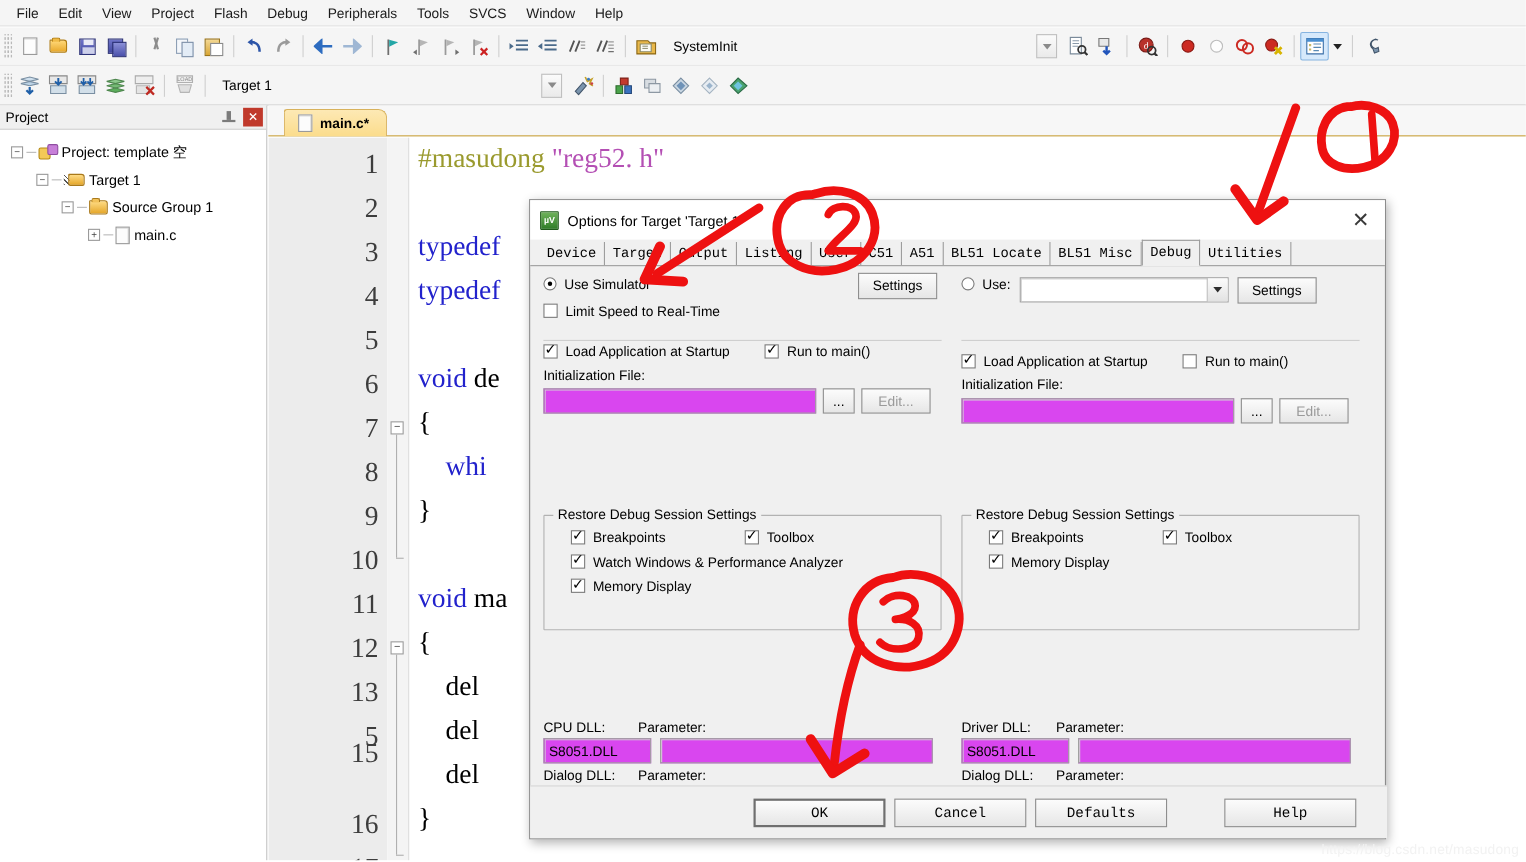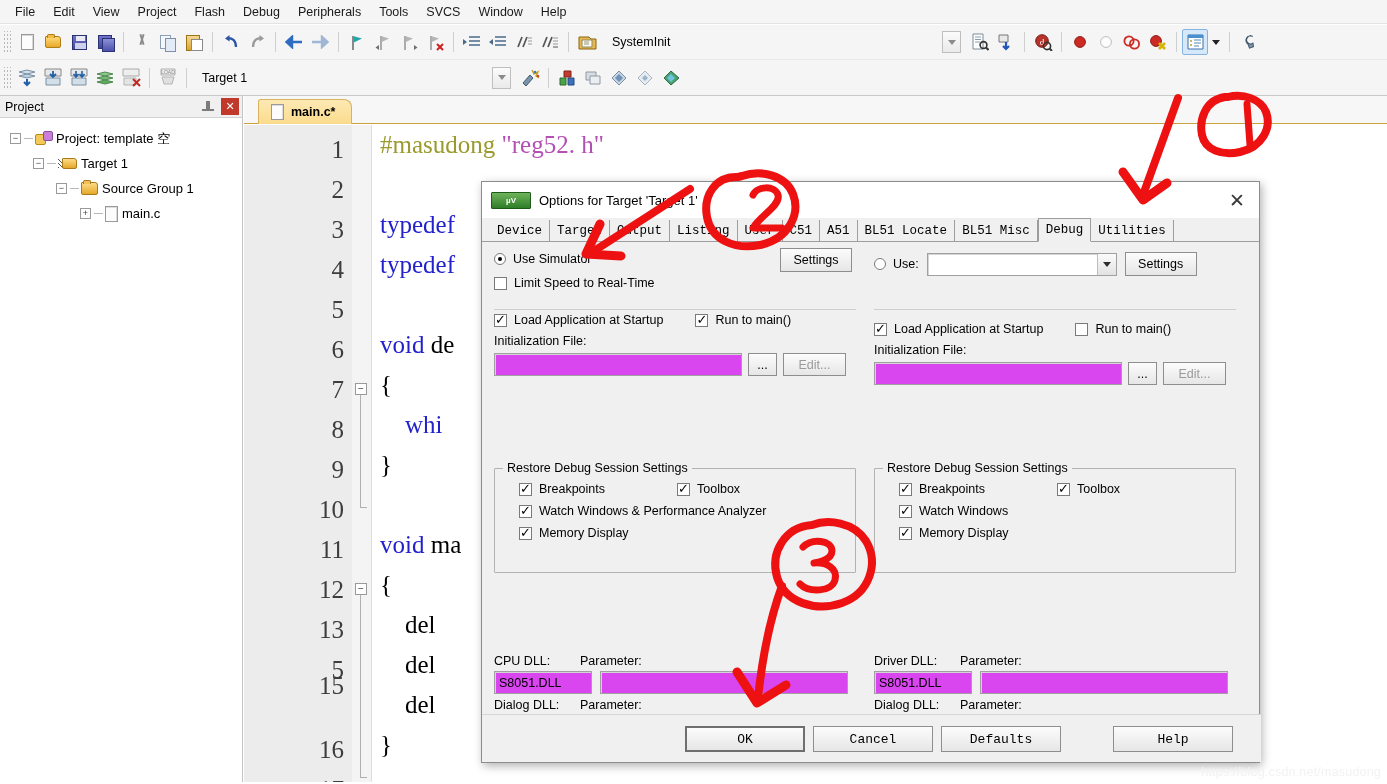--- a/index.html
+++ b/index.html
@@ -182,21 +182,21 @@
   #dlg {
     position:absolute; left:481px; top:181px; width:779px; height:582px;
     background:#f0f0f0; border:1px solid #8c8c8c;
     box-shadow:2px 3px 9px rgba(0,0,0,0.30);
   }
   #dlgtitle {
     height:36px; display:flex; align-items:center; background:#fff;
     padding-left:9px;
   }
   #dlgtitle .uv {
-    width:40px;height:17px;background:linear-gradient(#6fb35b,#2f7d28);
+    width:17px;height:17px;background:linear-gradient(#6fb35b,#2f7d28);
     border:1px solid #1e5a19; color:#fff; font-size:8px; font-weight:bold;
     display:flex;align-items:center;justify-content:center; margin-right:8px;
     border-radius:1px;
   }
   #dlgtitle .txt { font-size:13px; flex:1; }
   #dlgclose {
     width:44px;height:35px;display:flex;align-items:center;justify-content:center;
     font-size:19px; color:#3a3a3a; font-family:"Liberation Sans", sans-serif;
   }
 
@@ -213,21 +213,21 @@
     background:#f0f0f0; font-weight:normal; height:24px;
     border:1px solid #9d9d9d; border-bottom:1px solid #f0f0f0;
     margin-bottom:-1px; position:relative; z-index:2;
   }
   #dlgbody { position:relative; height:497px; padding:8px 10px 0 10px; }
 
   .half { position:absolute; top:8px; width:372px; }
   .half.left { left:12px; }
   .half.right { left:392px; }
 
-  .row { display:flex; align-items:center; }
+  .row { display:flex; align-items:flex-start; }
   .radio {
     width:12px;height:12px;border-radius:50%; border:1px solid #7a7a7a; background:#fff;
     position:relative; flex:none; margin-right:7px;
   }
   .radio.on:after {
     content:""; position:absolute; left:3px; top:3px; width:4px;height:4px;
     border-radius:50%; background:#000;
   }
   .cbx {
     width:13px;height:13px;border:1px solid #7a7a7a;background:#fff; position:relative;
@@ -823,24 +823,20 @@
       <div class="grp" style="left:0;top:218px;width:362px;height:105px">
         <span class="cap">Restore Debug Session Settings</span>
         <div class="row" style="margin:13px 0 0 24px">
           <span class="cbx on"></span>
           <span class="lbl">Breakpoints</span>
           <span class="cbx on" style="margin-left:72px"></span>
           <span class="lbl">Toolbox</span>
         </div>
         <div class="row" style="margin:8px 0 0 24px">
           <span class="cbx on"></span>
-          <span class="lbl">Watch Windows</span>
-        </div>
-        <div class="row" style="margin:8px 0 0 24px">
-          <span class="cbx on"></span>
           <span class="lbl">Memory Display</span>
         </div>
       </div>
 
       <div style="position:absolute;left:0;top:404px;width:362px">
         <div class="row">
           <span class="lbl" style="width:86px">Driver DLL:</span>
           <span class="lbl">Parameter:</span>
         </div>
         <div class="row" style="margin-top:3px">

